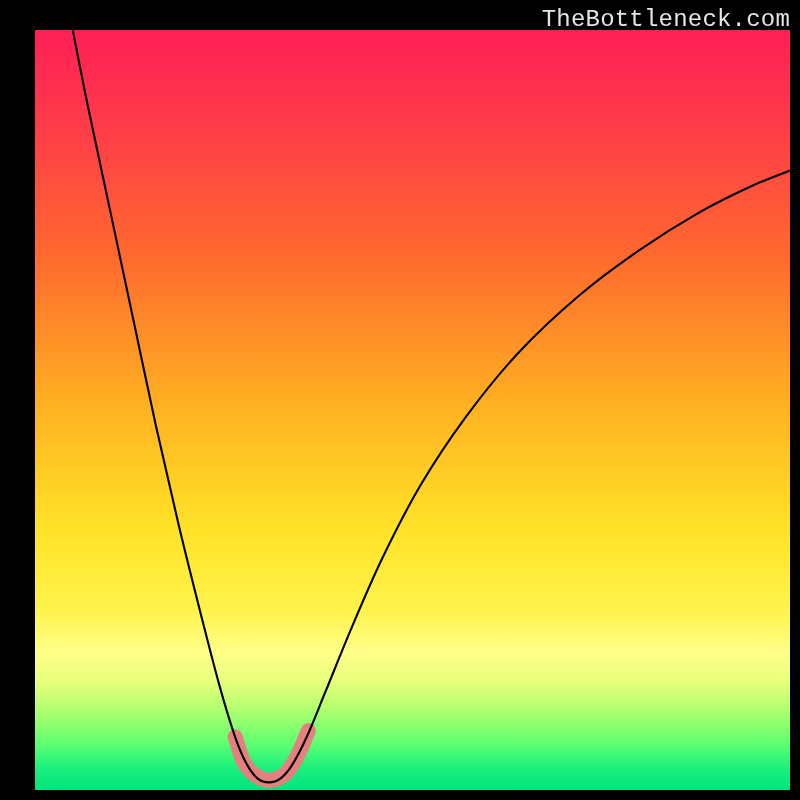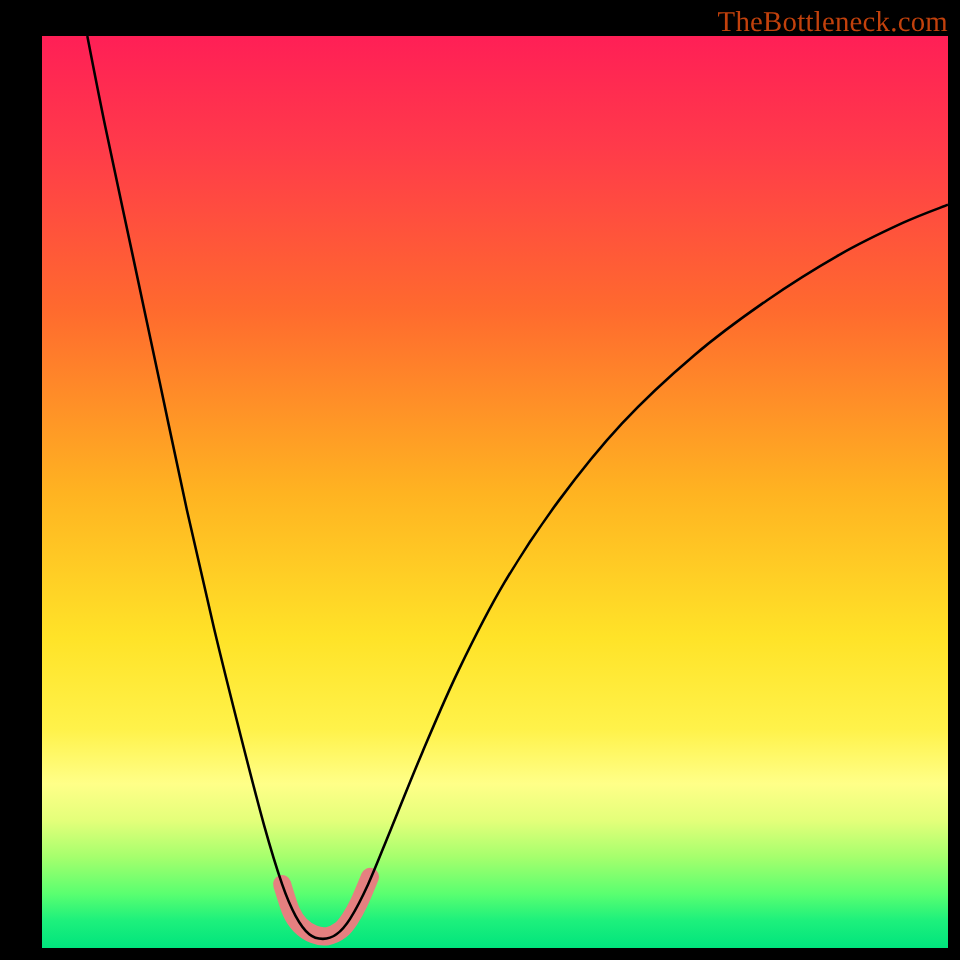--- a/index.html
+++ b/index.html
@@ -30,23 +30,23 @@
     position: absolute;
     left: 0;
     top: 0;
     width: 100%;
     height: 100%;
   }
   .watermark {
     position: absolute;
     top: 6px;
     right: 10px;
-    font-family: Liberation Serif, serif;
+    font-family: Liberation Mono, monospace;
     font-size: 24px;
-    color: #c2410c;
+    color: #e5e5e5;
     letter-spacing: 0.2px;
     user-select: none;
   }
   svg.curve {
     position: absolute;
     left: 0;
     top: 0;
     width: 100%;
     height: 100%;
   }

